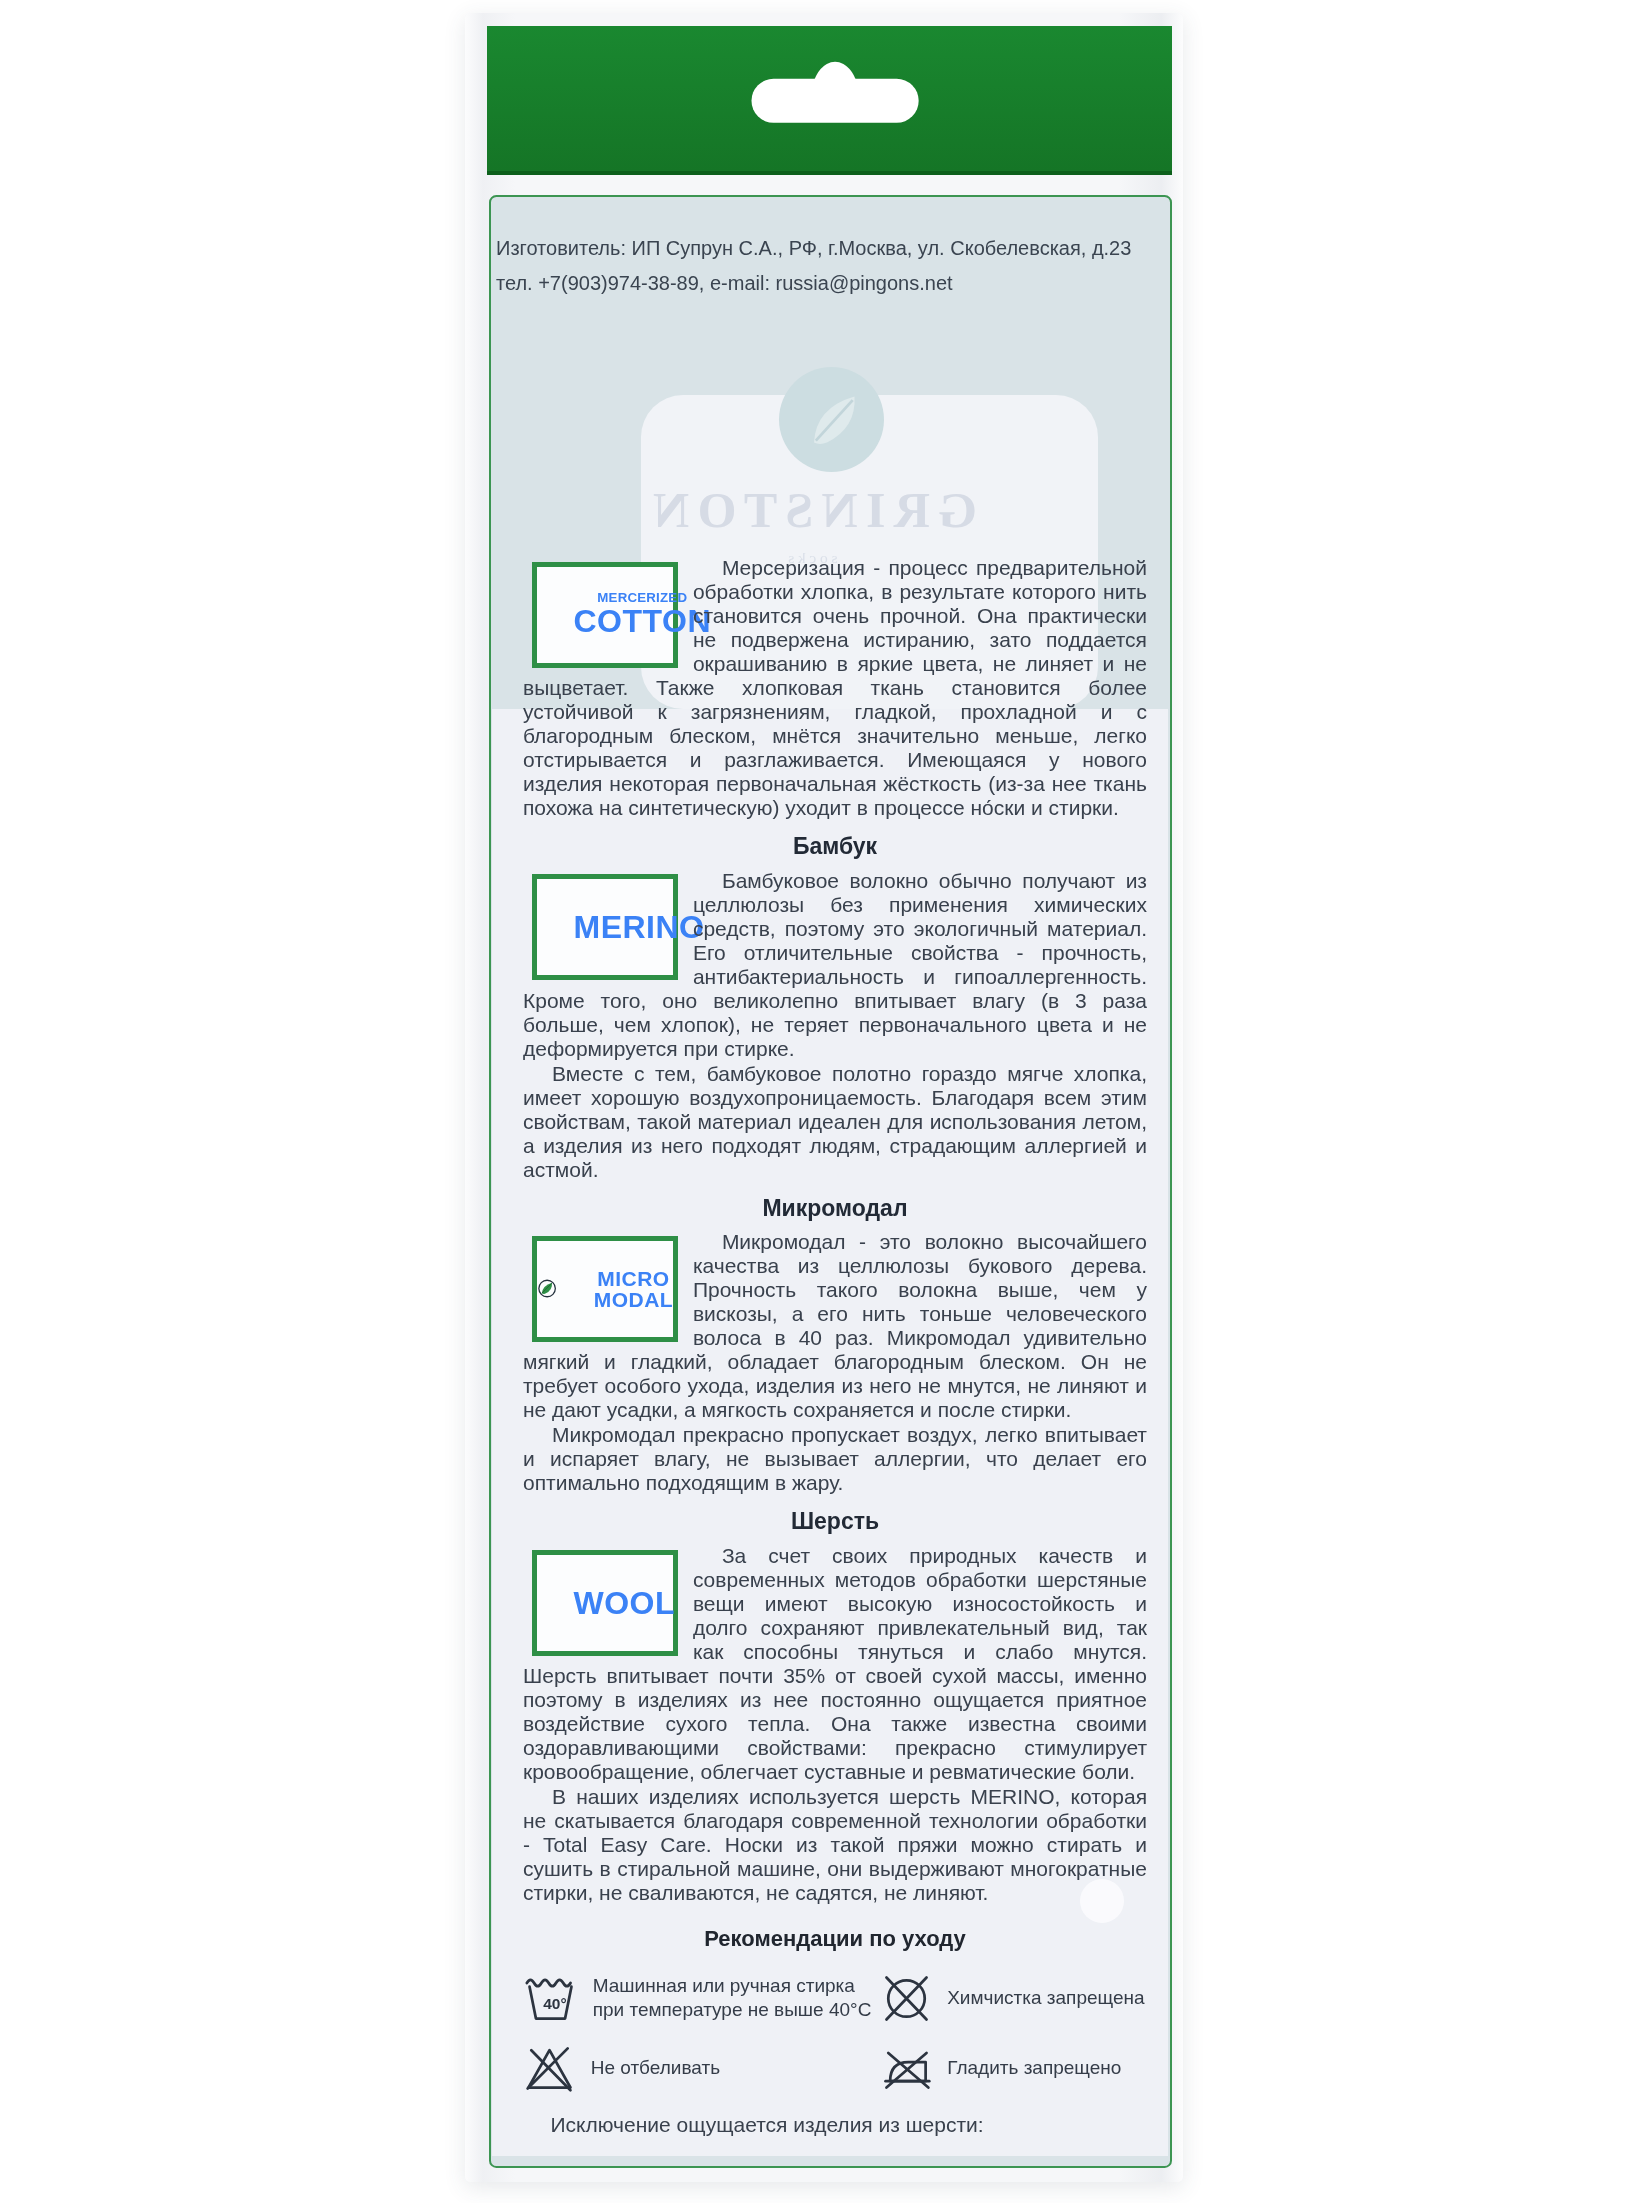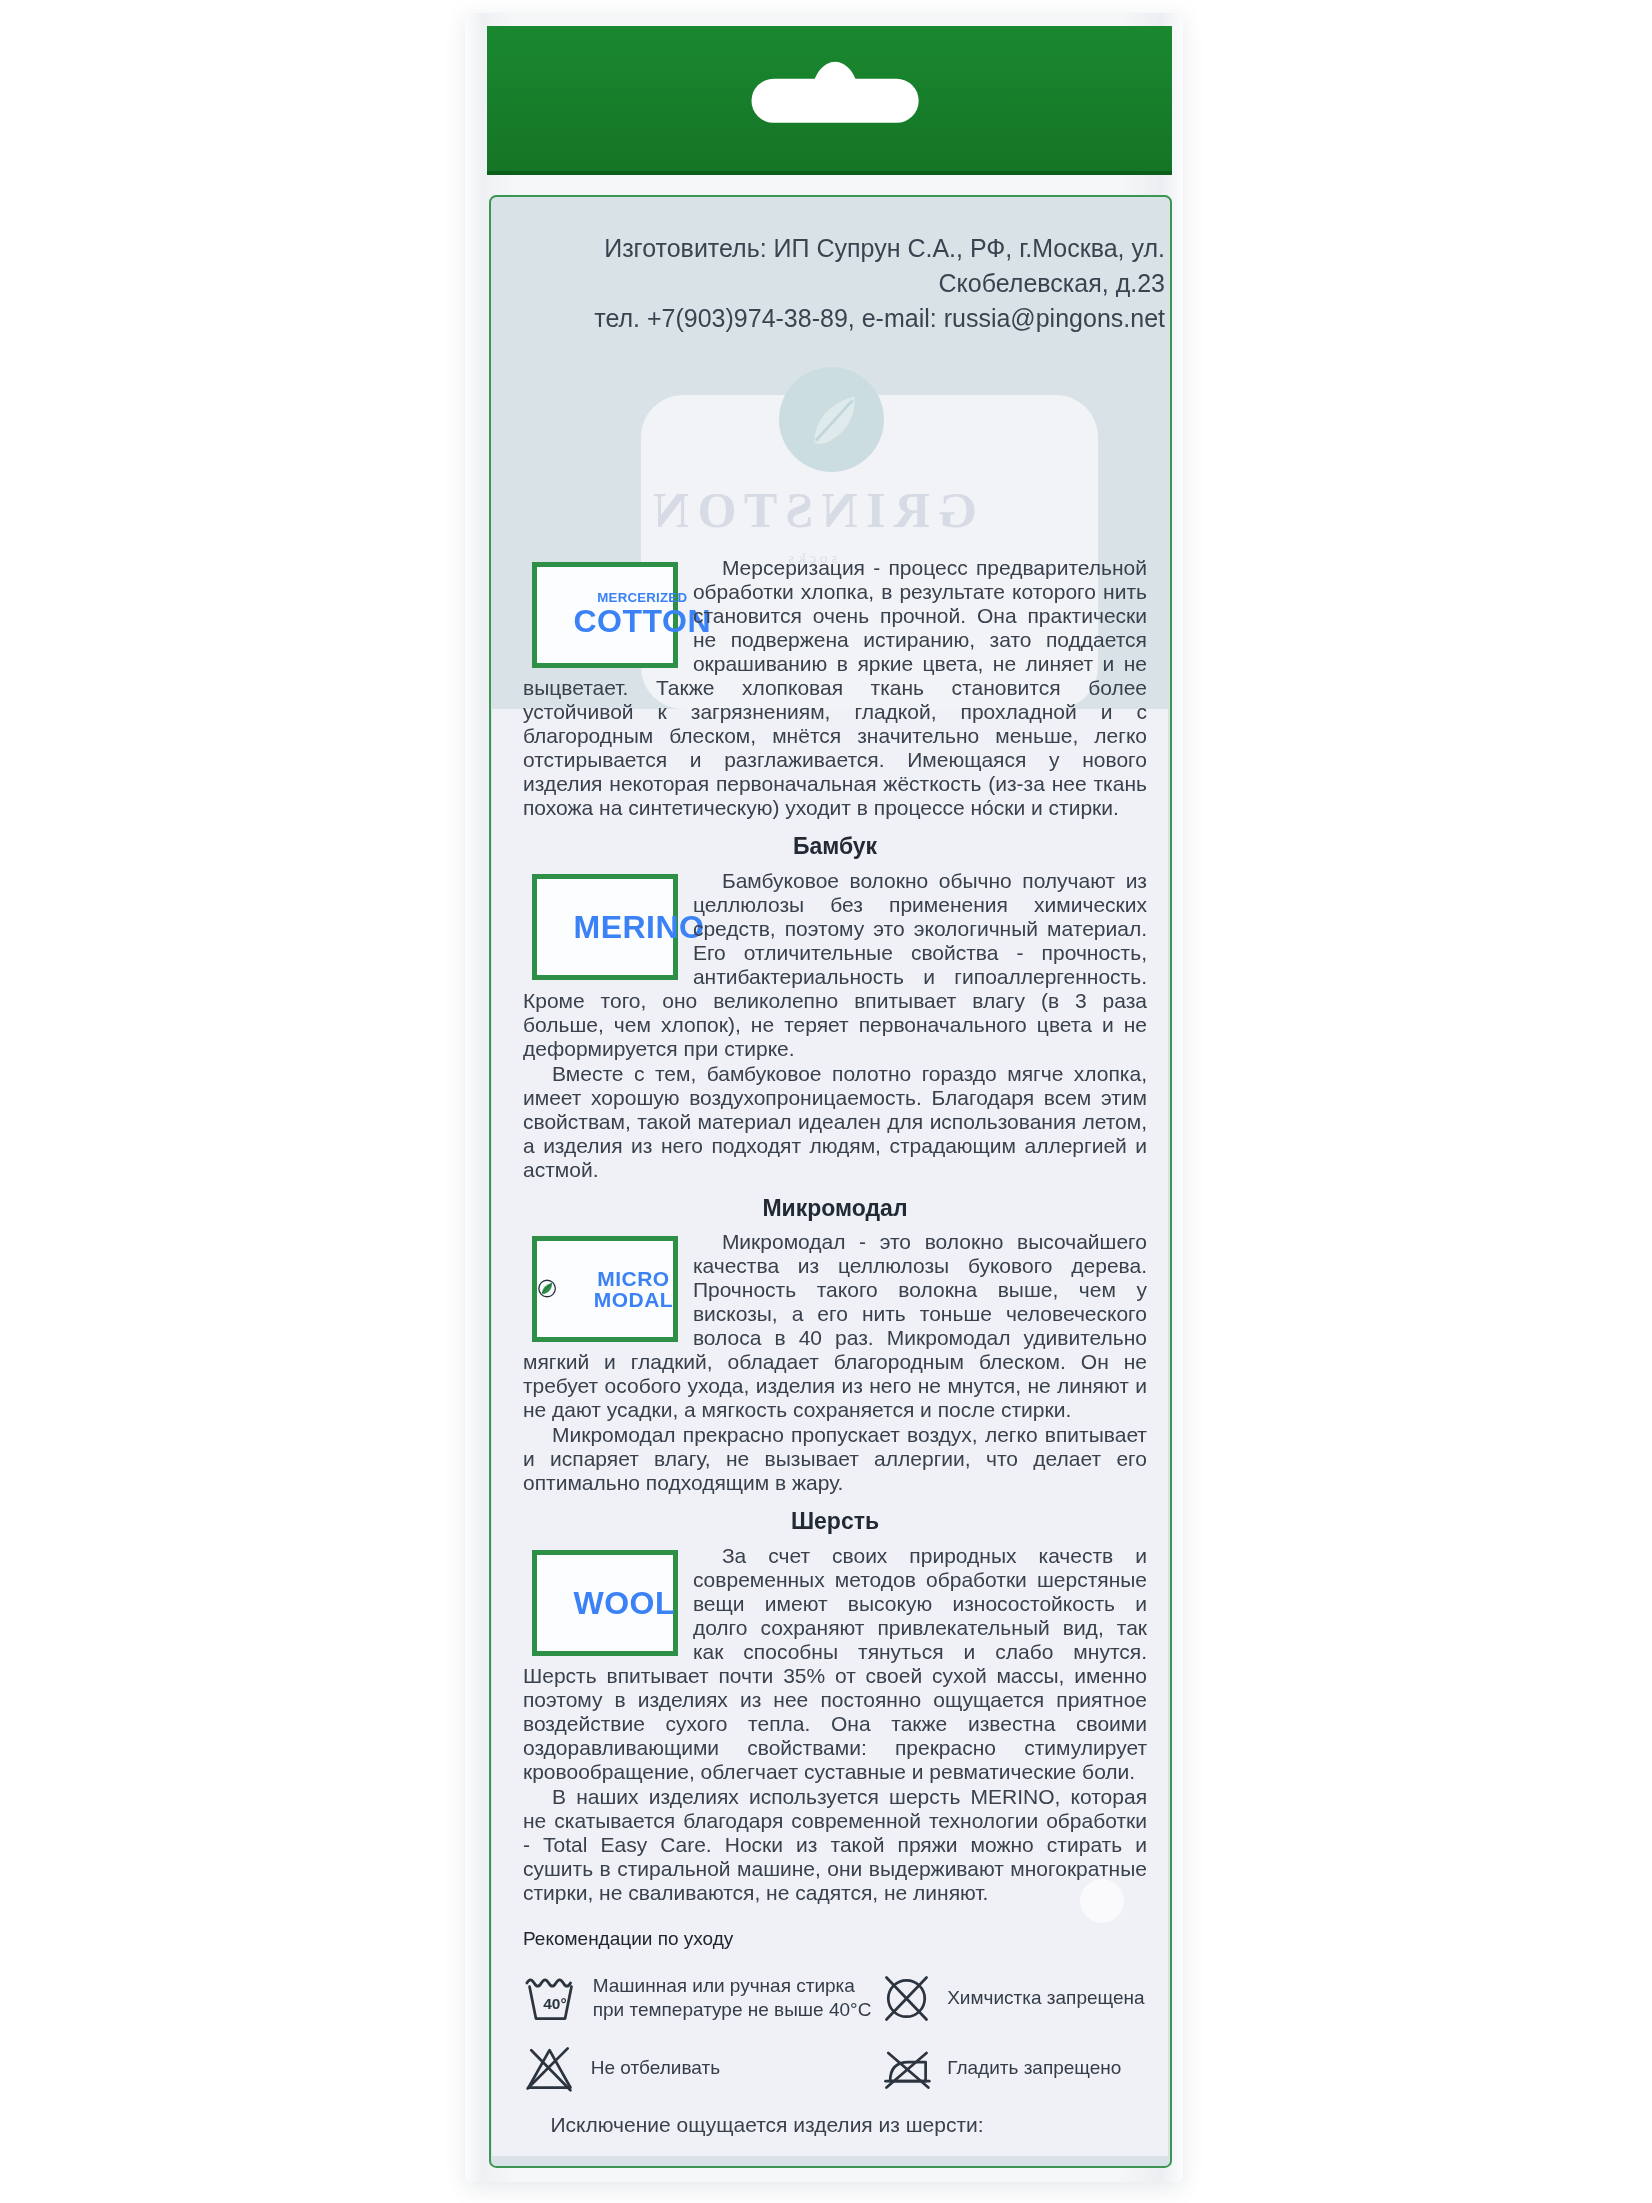--- a/index.html
+++ b/index.html
@@ -15,22 +15,22 @@
   .green-header{position:absolute;left:487px;top:26px;width:685px;height:145px;
                 background:linear-gradient(180deg,#1a8830 0%,#157526 100%);
                 border-bottom:4.6px solid #0c5f1b;}
   .euro-hole{position:absolute;left:744px;top:53px;width:184px;height:79px;}
   
   .card{position:absolute;left:489px;top:195px;width:683px;height:1973px;background:#d9e3e7;
         border:2.8px solid #3c9552;border-radius:7.3px;box-sizing:border-box;}
   .insert-top{position:absolute;left:641px;top:395px;width:457px;height:314px;
               background:#f1f3f7;border-radius:42px;}
   .insert-main{position:absolute;left:492px;top:709px;width:676px;height:1447px;background:#eff1f6;}
-  .manufacturer{position:absolute;left:496px;top:231px;width:669px;text-align:right;
-                font-size:25px;line-height:35px;color:#3a4450;}
+  .manufacturer{position:absolute;left:496px;top:231px;width:669px;text-align:left;
+                font-size:20px;line-height:35px;color:#3a4450;}
   
   .wm-circle{position:absolute;left:779px;top:367px;width:105px;height:105px;border-radius:50%;
              background:#ccdde1;}
   .wm-brand{position:absolute;left:811px;top:481px;transform:translateX(-50%) scaleX(-1);
             font-family:"Liberation Serif",serif;font-weight:bold;font-size:50px;
             letter-spacing:8.3px;color:#d6dbe5;white-space:nowrap;}
   .wm-sub{position:absolute;left:811px;top:549px;transform:translateX(-50%) scaleX(-1);
           font-family:"Liberation Serif",serif;font-size:15.6px;letter-spacing:3.7px;color:#dbe0e9;}
   .sticker-dot{position:absolute;left:1080px;top:1879px;width:44px;height:44px;border-radius:50%;
                background:rgba(252,253,255,.8);}
@@ -44,21 +44,21 @@
   .content p.cont{margin-top:0.9px;}
   
   .badge{float:left;width:136px;height:96px;border:5.5px solid #2e8f46;background:#fcfdfe;
          margin:5.5px 14.7px 1.8px 9.2px;display:flex;align-items:center;justify-content:flex-start;gap:7.3px;
          font-family:Liberation Sans, sans-serif;color:#3b82f6;}
   .badge .stack{display:flex;flex-direction:column;align-items:center;line-height:1.02;}
   .badge .big{font-size:32px;font-weight:bold;letter-spacing:0.5px;}
   .badge .med{font-size:21px;font-weight:bold;letter-spacing:0.5px;}
   .badge .small{font-size:13.3px;font-weight:bold;letter-spacing:0.2px;}
   
-  .care-heading{font-size:19px;font-weight:normal;text-align:left;color:#20262f;
+  .care-heading{font-size:22px;font-weight:bold;text-align:center;color:#20262f;
                 margin:16.5px 0 18.4px;line-height:33px;}
   .care-grid{display:grid;grid-template-columns:351px 1fr;row-gap:18.4px;column-gap:5.5px;}
   .care-item{display:flex;align-items:center;gap:14.7px;font-size:19px;line-height:24px;
              color:#343c48;text-align:left;}
   .care-item .cap{text-indent:0;}
   .exception{margin-top:20px;}
   .exception p{text-indent:27.5px;}
   svg{display:block;}
 </style>
 </head>

